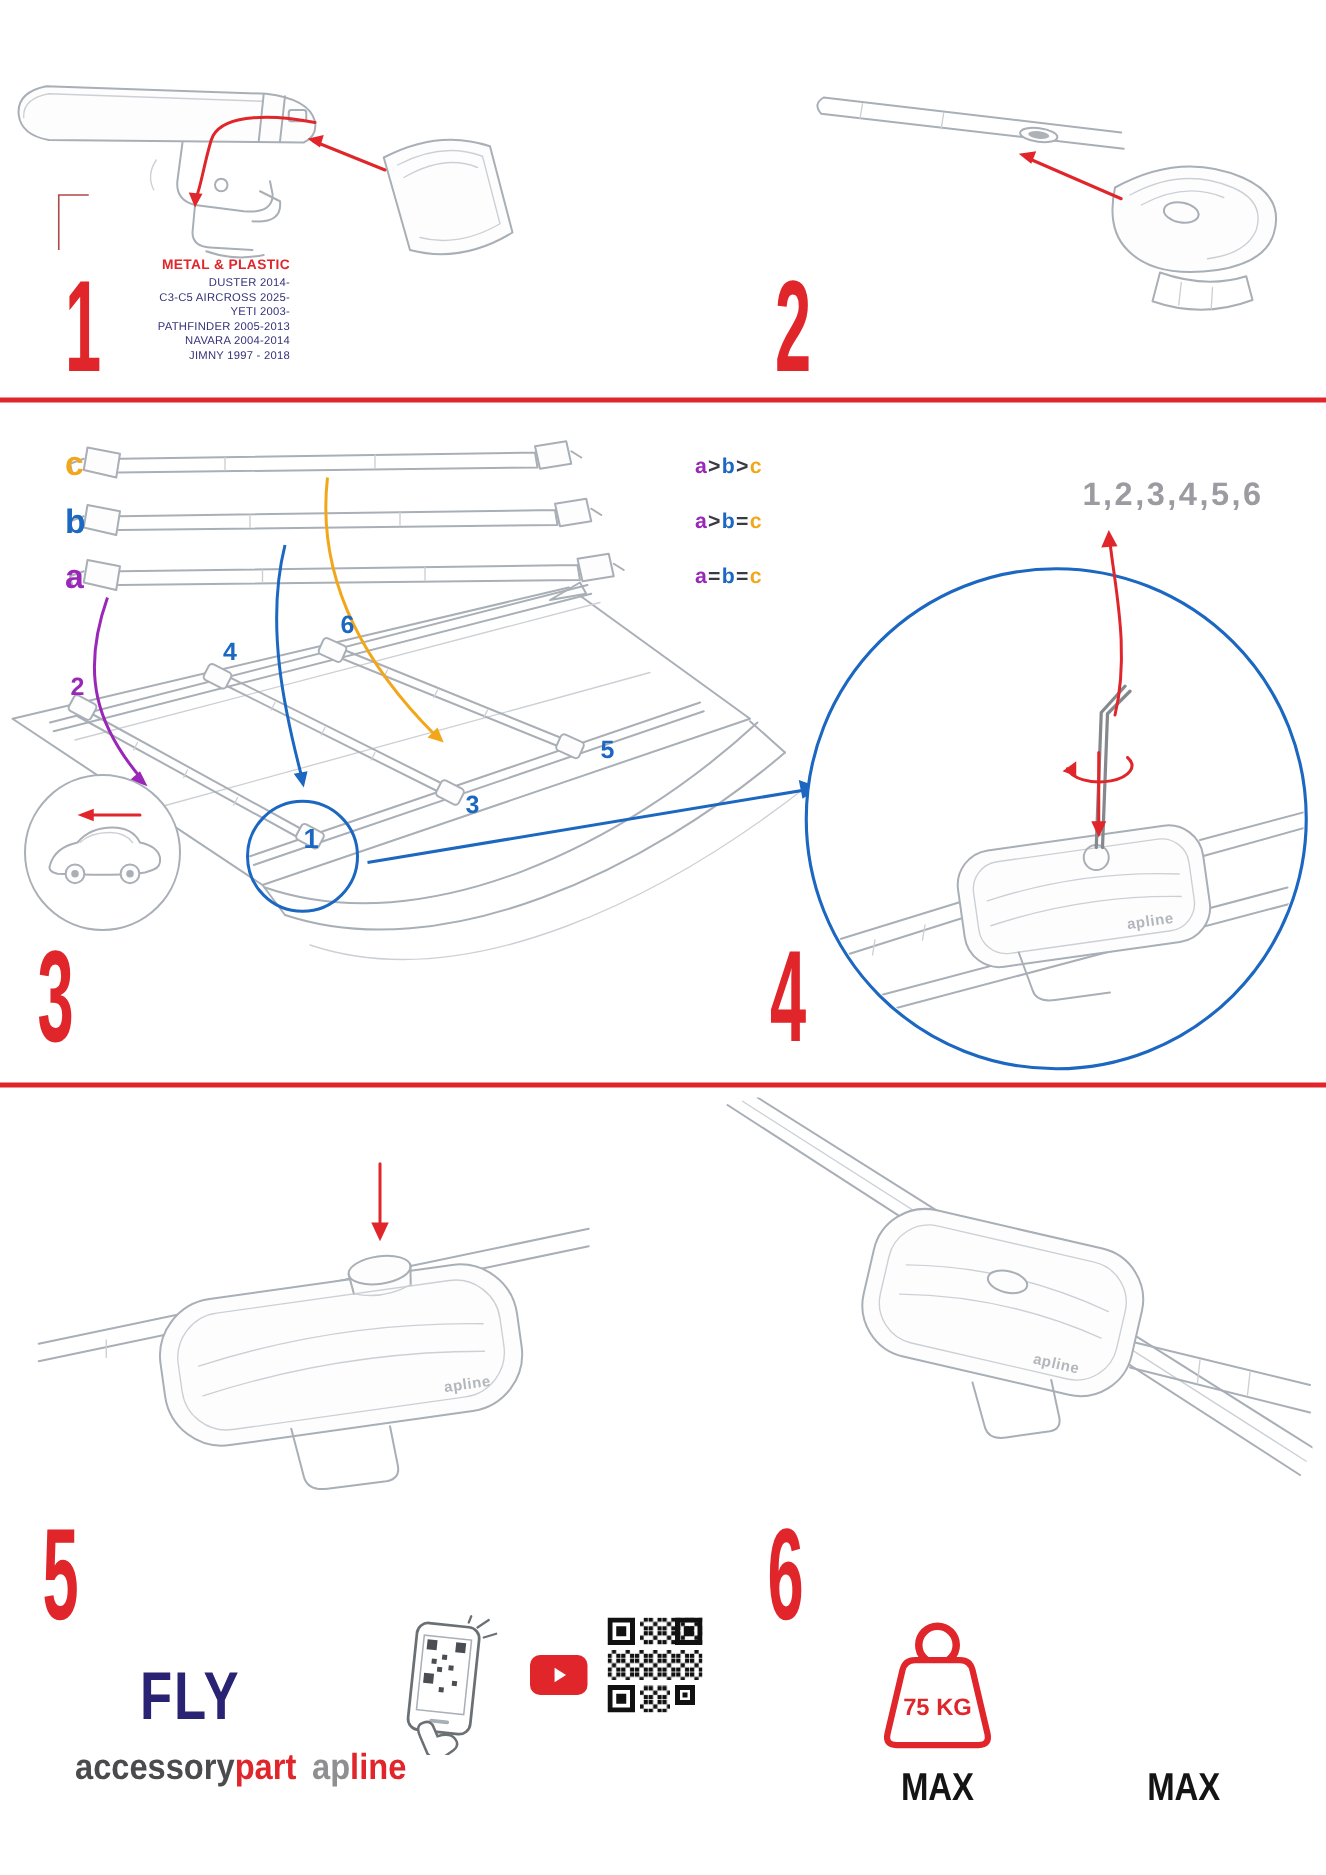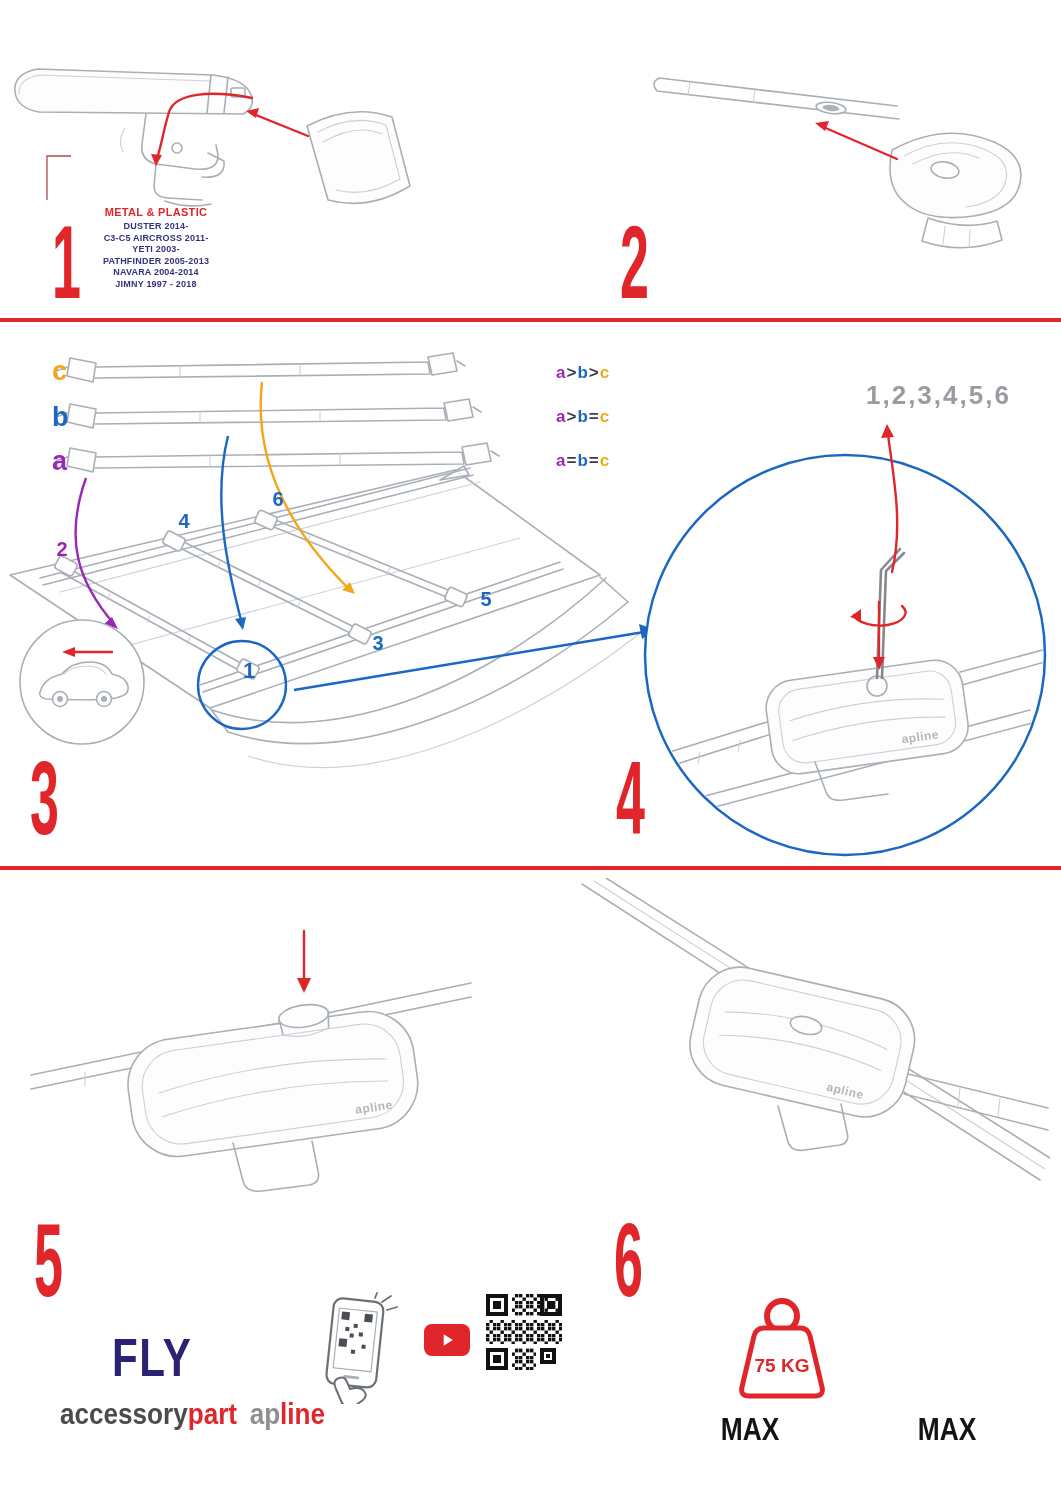--- a/index.html
+++ b/index.html
@@ -3,23 +3,23 @@
 <meta charset="utf-8">
 <style>
 :root{--red:#e0262b;--blue:#1b67c1;--purple:#9a27b8;--orange:#f2a71b;--navy:#2a2272;--gray:#9b9ba1}
 *{margin:0;padding:0;box-sizing:border-box}
 html,body{background:#fff}
 body{font-family:"Liberation Sans", sans-serif}
 .page{position:relative;width:1061px;height:1500px;background:#fff;overflow:hidden}
 .fig{position:absolute}
 .step-num{position:absolute;font-size:104px;line-height:.78;font-weight:700;color:var(--red);transform:scaleX(.5);transform-origin:left top}
 .divider{position:absolute;left:0;width:1061px;height:4px;background:var(--red)}
-.veh-block{position:absolute;left:80px;top:206px;width:152px;text-align:center}
+.veh-block{position:absolute;left:80px;top:206px;width:152px;text-align:right}
 .material{color:var(--red);font-size:11px;font-weight:700;letter-spacing:.3px;margin-bottom:3px}
-.veh{color:#35327a;font-size:9px;font-weight:700;line-height:11.5px;letter-spacing:.2px}
+.veh{color:#35327a;font-size:9px;font-weight:400;line-height:11.5px;letter-spacing:.2px}
 .bar-label{position:absolute;font-size:27px;font-weight:700;line-height:30px}
 .lab-c{color:var(--orange)}.lab-b{color:var(--blue)}.lab-a{color:var(--purple)}
 .legend{position:absolute;left:556px;top:358px}
 .legend-row{font-size:17px;font-weight:700;line-height:30px;margin-bottom:14px;letter-spacing:1px}
 .la{color:var(--purple)}.lb{color:var(--blue)}.lc{color:var(--orange)}.lop{color:#3a3a45}
 .sequence{position:absolute;left:866px;top:380px;font-size:26px;font-weight:700;color:var(--gray);letter-spacing:2px}
 .blue-one{position:absolute;left:928px;top:516px;font-size:46px;font-weight:700;color:var(--blue)}
 .fly{position:absolute;left:112px;top:1326px;font-size:54px;font-weight:600;color:var(--navy);letter-spacing:2px;transform:scaleX(.78);transform-origin:left top}
 .brandline{position:absolute;left:60px;top:1398px;font-size:29px;font-weight:700;transform:scaleX(.9);transform-origin:left top;white-space:nowrap}
 .b-gray{color:#4b4b4d}.b-red{color:var(--red)}.b-lgray{color:#8f8f92;margin-left:14px}
@@ -82,21 +82,21 @@
         <polygon class="red-f" points="241,63 254,60 251,70"></polygon>
         <path class="red-l" d="M247,50 C205,42 170,45 164,64 C158,84 156,100 152,110"></path>
         <polygon class="red-f" points="151,118 146,106 157,107"></polygon>
       </g>
       <path d="M66,108 L42,108 L42,152" stroke="#b04a4a" stroke-width="1.3" fill="none"></path>
     </svg>
   </div>
   <div class="veh-block">
     <div class="material">METAL &amp; PLASTIC</div>
     <div class="veh">DUSTER 2014-</div>
-    <div class="veh">C3-C5 AIRCROSS 2011-</div>
+    <div class="veh">C3-C5 AIRCROSS 2025-</div>
     <div class="veh">YETI 2003-</div>
     <div class="veh">PATHFINDER 2005-2013</div>
     <div class="veh">NAVARA 2004-2014</div>
     <div class="veh">JIMNY 1997 - 2018</div>
   </div>
   <div class="step-num" style="left:52px;top:222px">1</div>
 
   <div class="fig" style="left:645px;top:58px;width:410px;height:215px">
     <svg viewBox="0 0 410 215" width="410" height="215">
       <g>
@@ -384,21 +384,21 @@
         <path d="M54,0 h22 v22 h-22 z M58,4 v14 h14 v-14 z" fill-rule="evenodd"></path>
         <rect x="61" y="7" width="8" height="8"></rect>
         <path d="M0,54 h22 v22 h-22 z M4,58 v14 h14 v-14 z" fill-rule="evenodd"></path>
         <rect x="7" y="61" width="8" height="8"></rect>
         <path d="M54,54 h16 v16 h-16 z M58,58 v8 h8 v-8 z" fill-rule="evenodd"></path>
         <rect x="60" y="60" width="4" height="4"></rect>
       </g>
     </svg>
   </div>
 
-  <div class="fig" style="left:726px;top:1290px;width:112px;height:118px">
+  <div class="fig" style="left:694px;top:1290px;width:112px;height:118px">
     <svg viewBox="0 0 112 118" width="112" height="118">
       <circle class="wline" cx="56" cy="26" r="15"></circle>
       <path class="wbody" d="M38,38 L74,38 Q82,38 84,46 L96,97 Q98,106 89,106 L23,106 Q14,106 16,97 L28,46 Q30,38 38,38 Z"></path>
       <text class="wt" x="56" y="82" text-anchor="middle">75 KG</text>
     </svg>
   </div>
   <div class="max-label" style="left:694px;top:1412px;width:112px">MAX</div>
 
   <div class="max-label" style="left:884px;top:1412px;width:126px">MAX</div>
 

